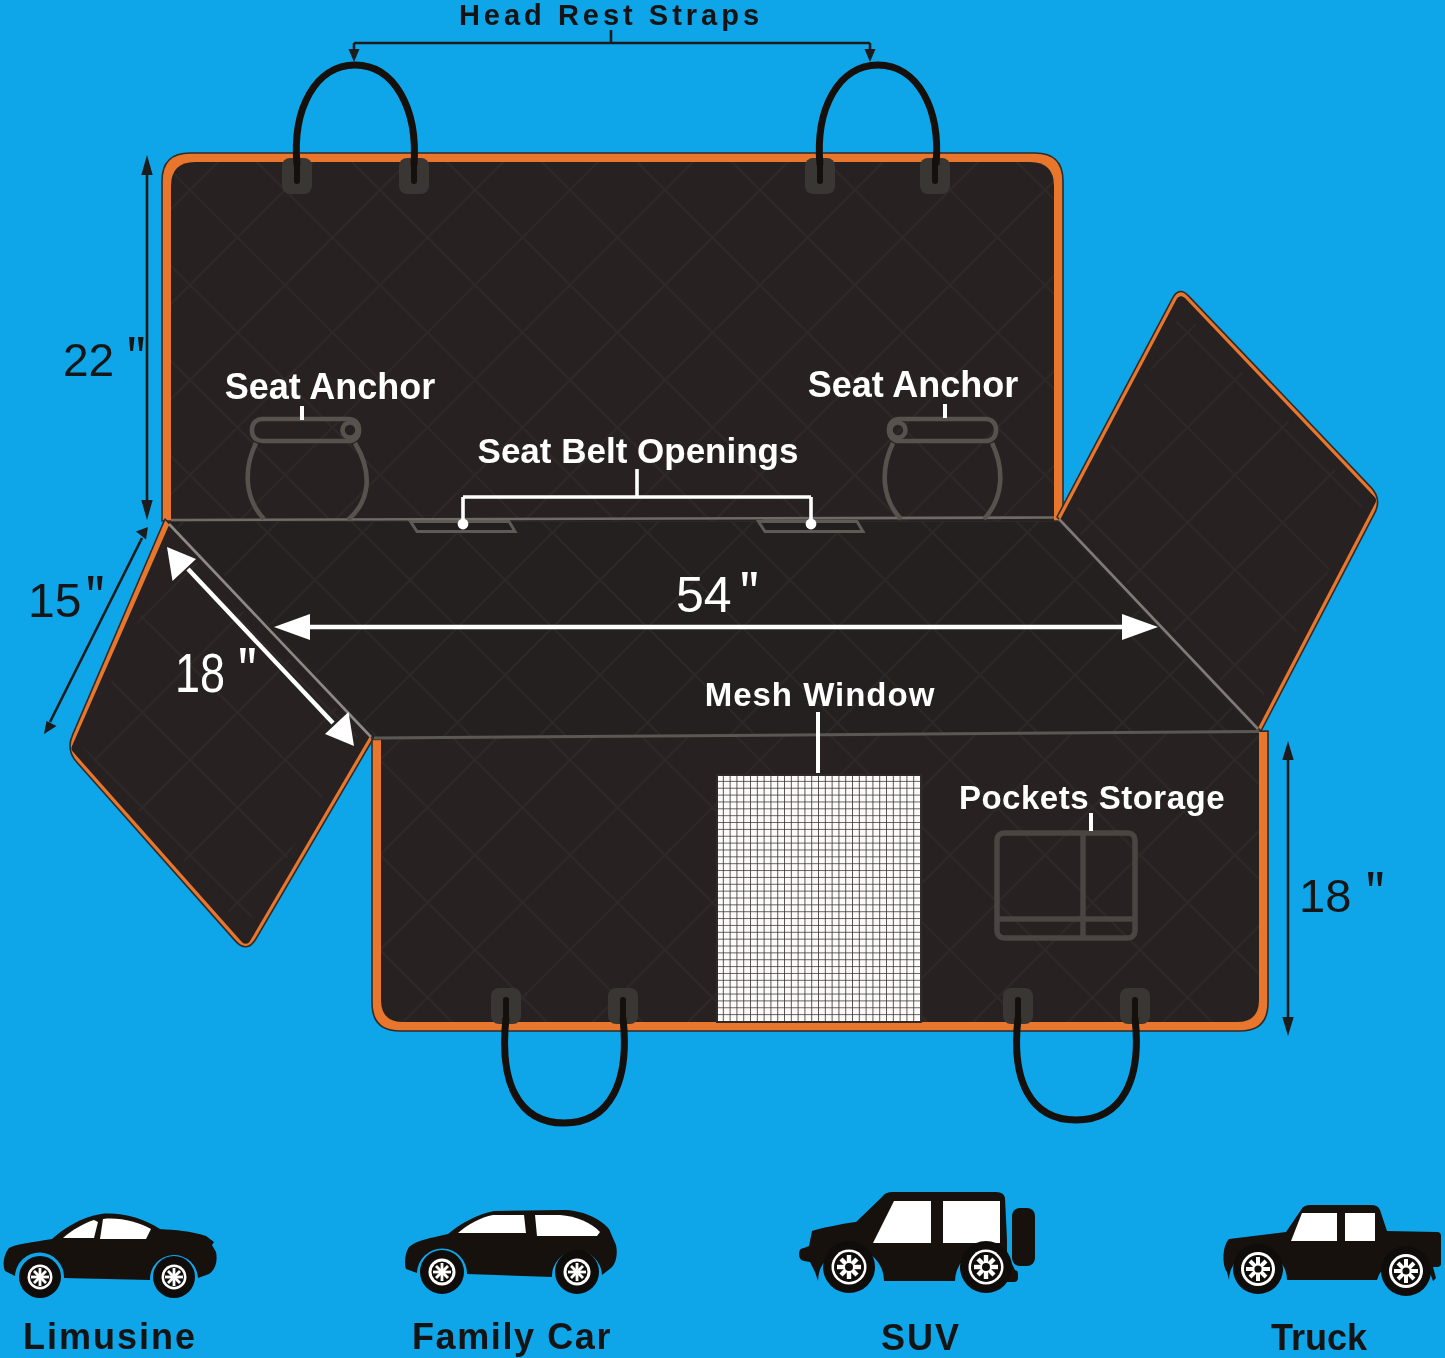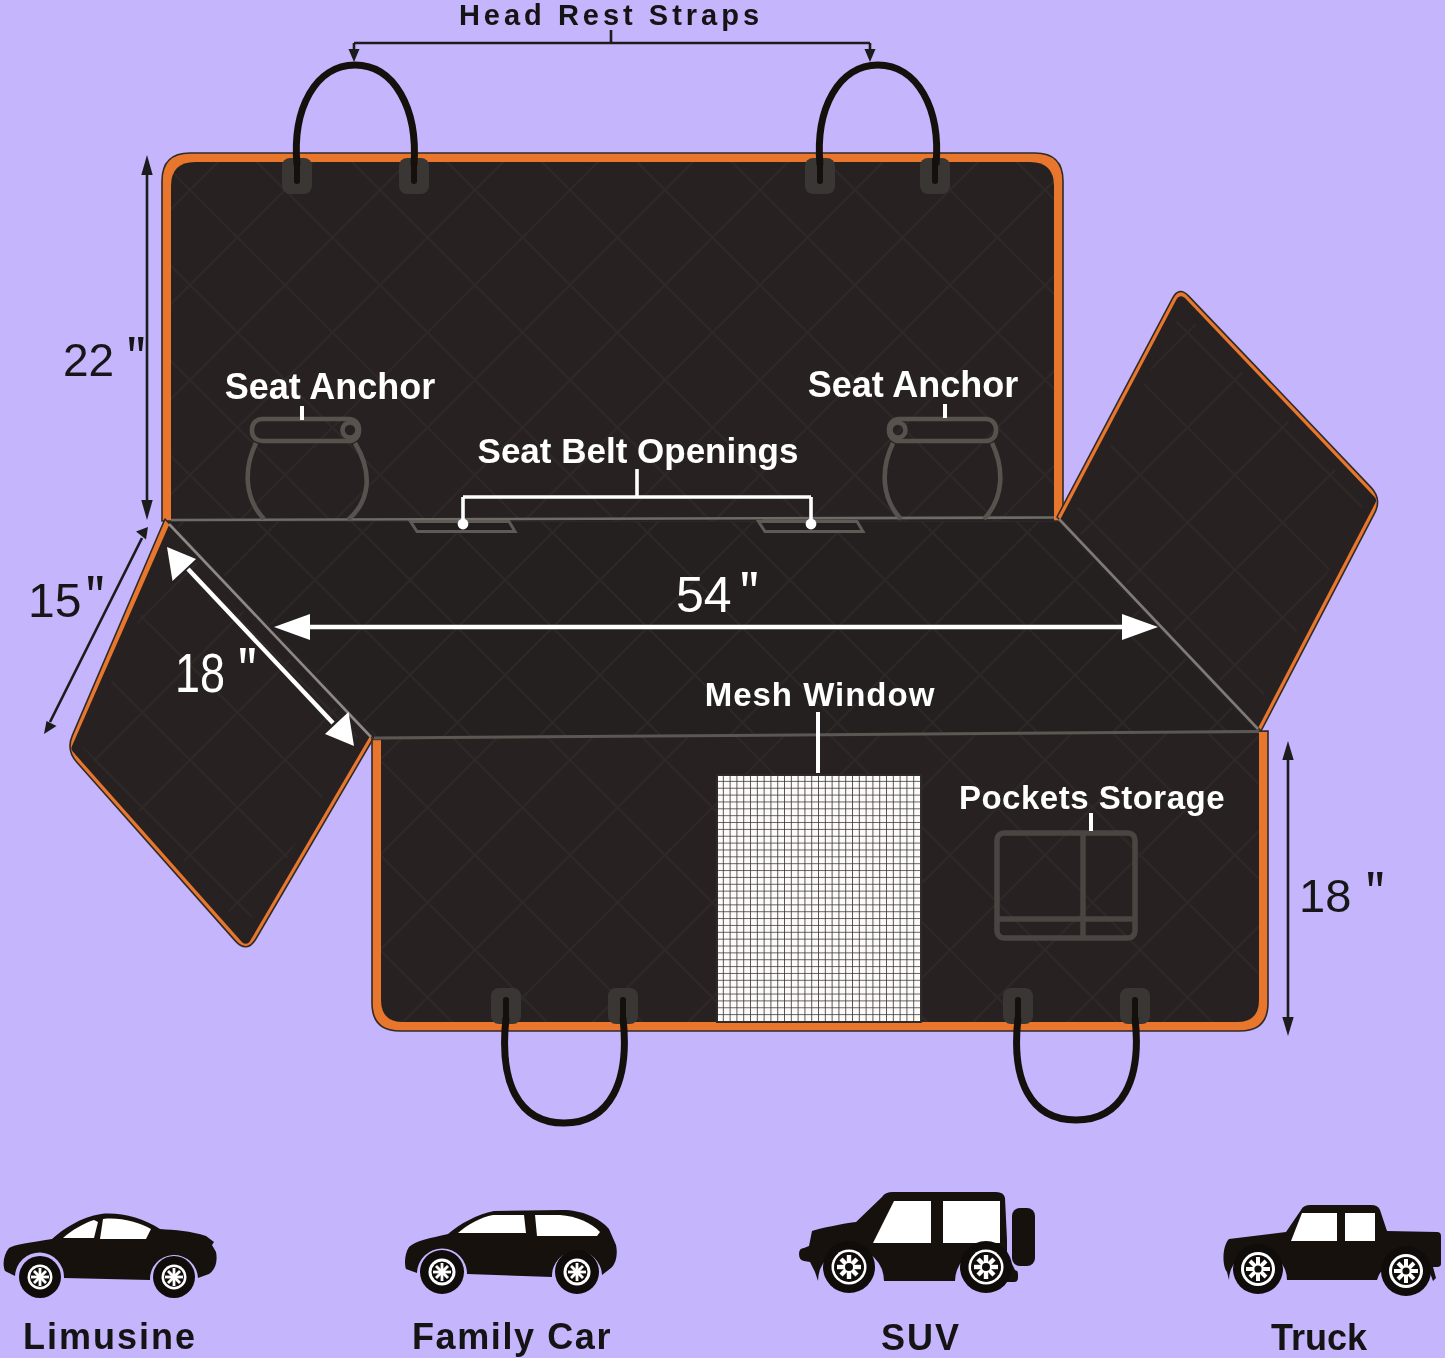--- a/index.html
+++ b/index.html
@@ -1,16 +1,16 @@
 <!DOCTYPE html>
 <html><head>
 <meta charset="utf-8">
 <style>
 html,body{margin:0;padding:0;background:#ffffff;}
-#stage{position:relative;width:1445px;height:1358px;background:#c4b5fd;overflow:hidden;}
+#stage{position:relative;width:1445px;height:1358px;background:#0ea5e9;overflow:hidden;}
 svg{position:absolute;left:0;top:0;}
 text{font-family:"Liberation Sans", sans-serif;}
 </style>
 </head>
 <body>
 <div id="stage">
 <svg width="1445" height="1358" viewBox="0 0 1445 1358">
 <defs>
 <pattern id="quilt" width="95" height="95" patternUnits="userSpaceOnUse">
   <rect width="95" height="95" fill="#272221"></rect>

